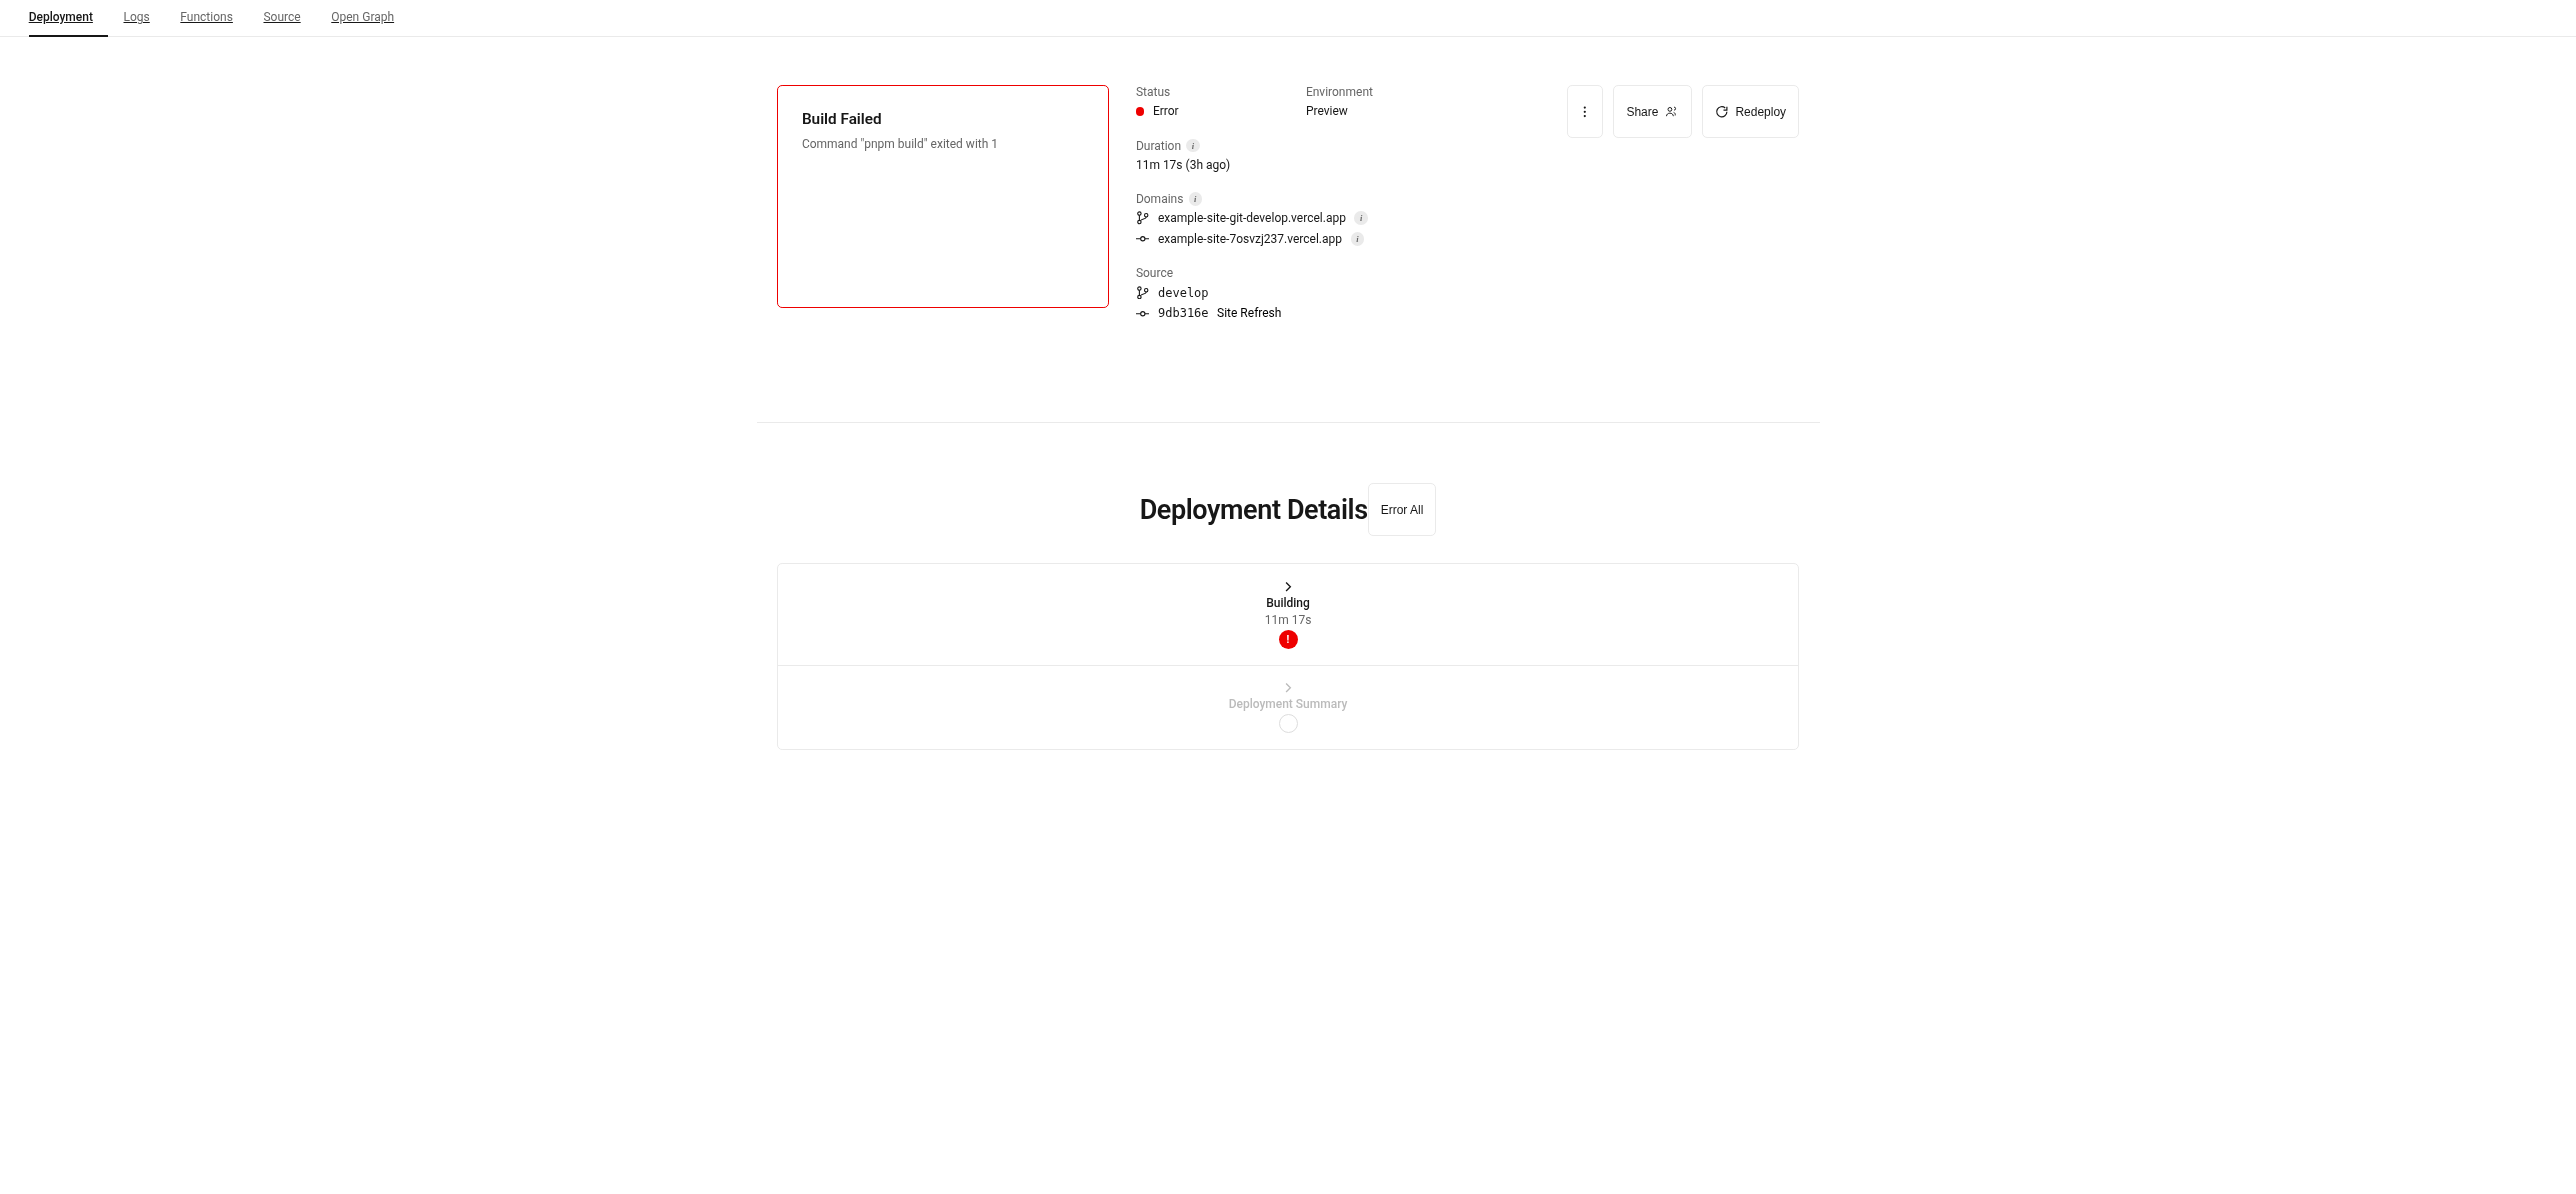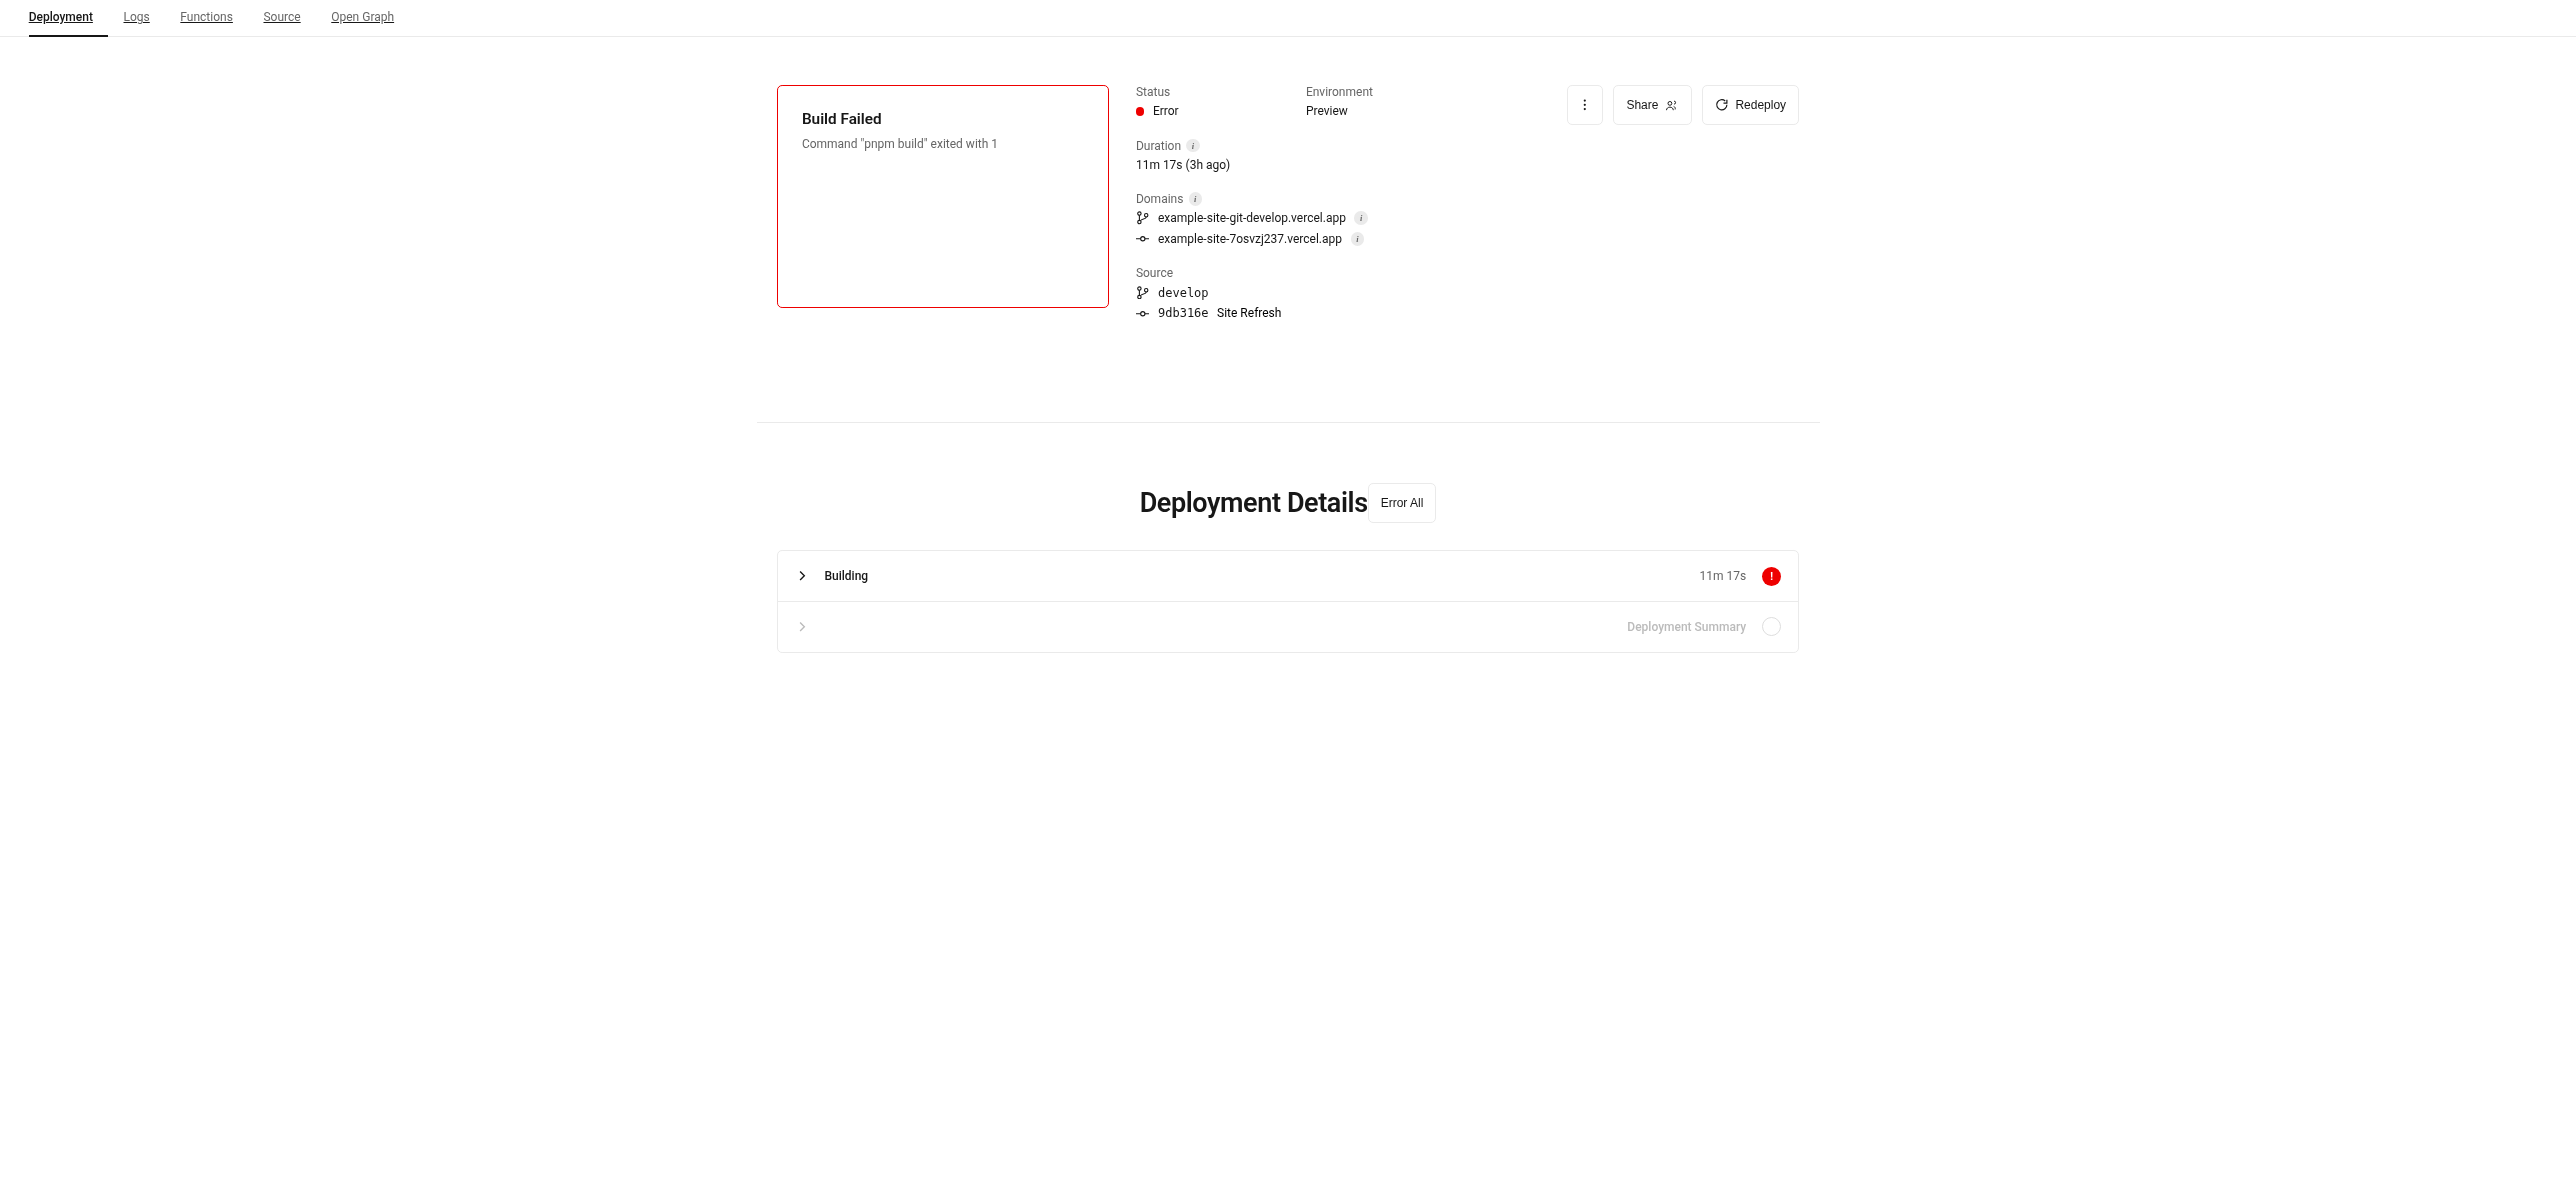--- a/index.html
+++ b/index.html
@@ -161,21 +161,21 @@
   display: inline-flex;
   align-items: center;
   gap: 6.8px;
   padding: 8.5px 12px;
   border: 0.9px solid #eaeaea;
   border-radius: 5.1px;
   background: #fff;
   cursor: pointer;
   font-size: 12px;
   color: #171717;
-  height: 40px;
+  height: 53px;
 }
 .btn.icon-only { padding: 8.5px 10.2px; }
 
 
 .details-section {
   margin-top: 102px;
   border-top: 0.9px solid #eaeaea;
   padding-top: 60px;
   max-width: 1063px;
   margin-left: auto;
@@ -197,23 +197,24 @@
 
 .accord {
   border: 0.9px solid #eaeaea;
   border-radius: 5.1px;
   overflow: hidden;
 }
 .accord-row {
   display: flex;
   align-items: center;
   padding: 15.3px 17px;
-  gap: 16px;
+  gap: 3px;
   border-bottom: 0.9px solid #eaeaea;
   cursor: pointer;
+  flex-direction: column;
 }
 .accord-row:last-child { border-bottom: none; }
 .accord-row.disabled {
   color: #bbb;
   text-align: right;
 }
 .accord-title {
   font-weight: 500;
   flex: 1;
 }

